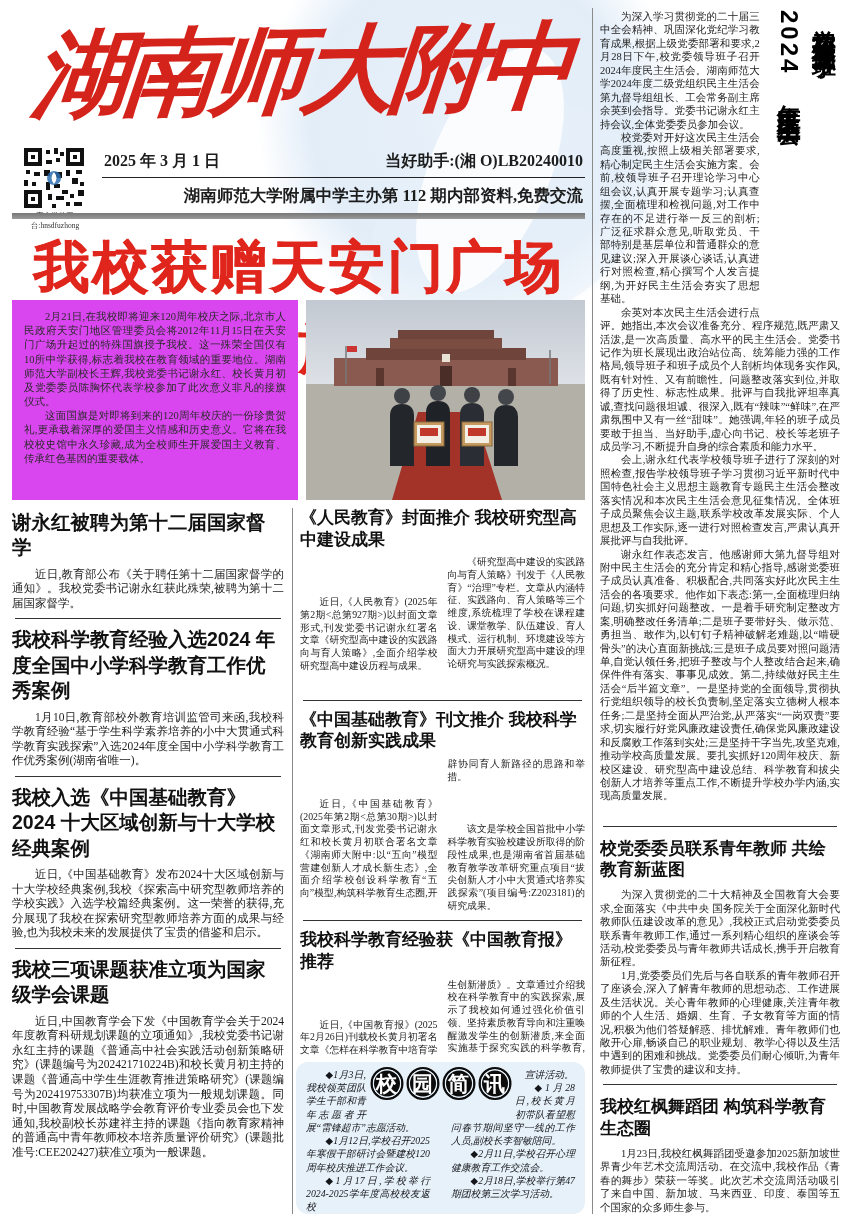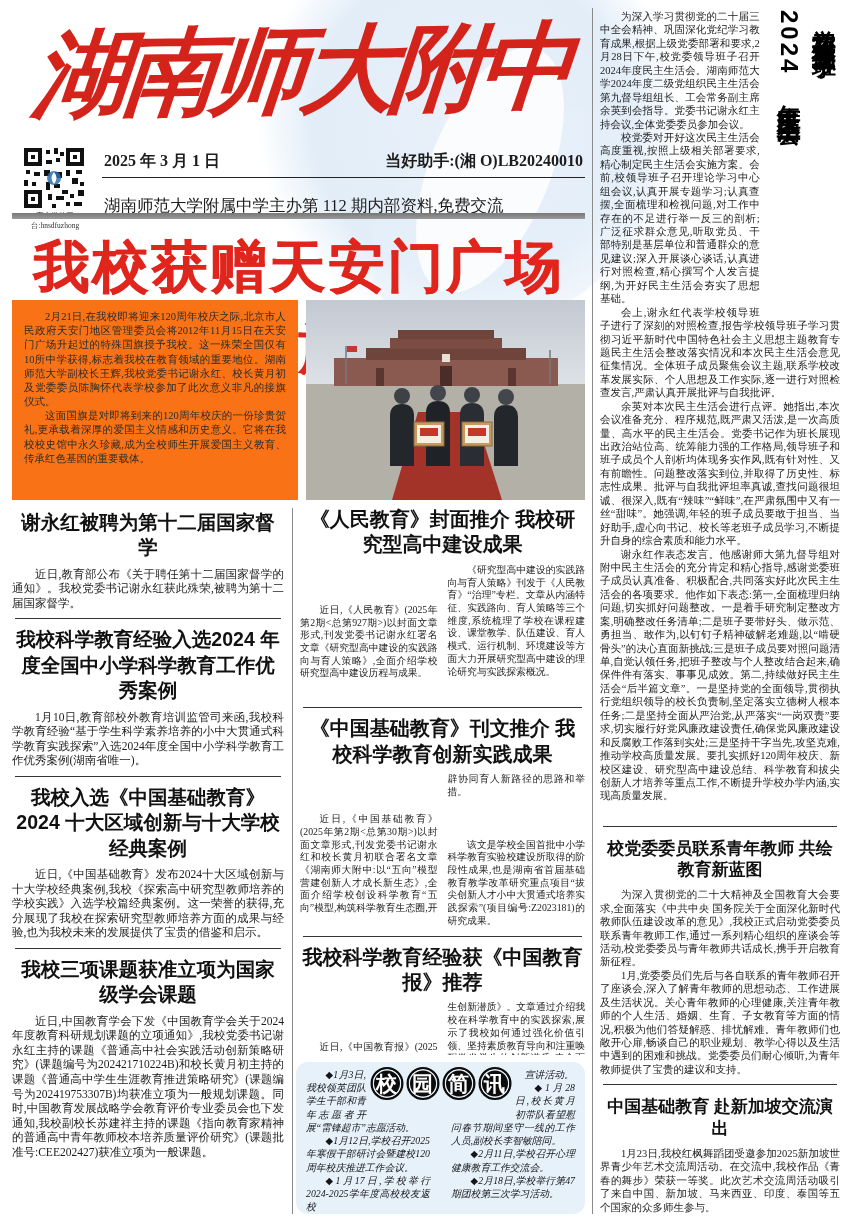--- a/index.html
+++ b/index.html
@@ -25,54 +25,54 @@
     font-size:95px; line-height:140px; color:#d4231b; letter-spacing:-6px;
     transform:skewX(-6deg) rotate(-1deg); white-space:nowrap;
   }
   #qr { left:22px; top:146px; width:64px; height:64px; }
   #qr svg { display:block; }
   #qr-caption { left:14px; top:211px; width:82px; text-align:center; font-size:7.5px; color:#333; }
 
   #info { left:102px; top:149px; width:483px; }
   .info-row1 { display:flex; justify-content:space-between; align-items:flex-start;
     font-weight:bold; font-size:16px; padding:2px 2px 5px 2px; border-bottom:1.5px solid #222; }
-  .info-row2 { display:flex; justify-content:flex-start; align-items:baseline;
-    font-weight:normal; font-size:16.5px; padding:7px 2px 0 2px;margin-top:10px; }
+  .info-row2 { display:flex; justify-content:flex-end; align-items:baseline;
+    font-weight:bold; font-size:16.5px; padding:7px 2px 0 2px; }
   #gray-bar { left:12px; top:213px; width:573px; height:6px; background:linear-gradient(#777,#9a9a9a); }
 
   #banner-headline {
     left:12px; top:226px; width:573px; text-align:center;
     font-family:"Liberation Sans","DejaVu Sans",sans-serif; font-weight:900;
     font-size:56px; letter-spacing:3px; color:#e0251c; line-height:1.45;
     text-shadow:1px 0 0 #e0251c;
   }
 
   
-  #lead-box { left:12px; top:300px; width:286px; height:200px; background:#f97316;
+  #lead-box { left:12px; top:300px; width:286px; height:200px; background:#d946ef;
     padding:10px 12px; overflow:hidden; }
   #lead-box p { font-size:10.5px; line-height:1.35; text-align:justify; text-indent:2em; color:#2b2b2b; }
   #lead-photo { left:306px; top:300px; width:279px; height:200px; }
   #lead-photo svg { display:block; }
 
   
   #col-left  { left:12px;  top:508px; width:272px; height:708px; overflow:hidden; }
   #col-mid   { left:300px; top:505px; width:285px; height:550px; overflow:hidden; }
   #col-right { left:600px; top:10px;  width:240px; height:1204px; overflow:hidden;
                display:flex; flex-direction:column; }
   .vdiv { position:absolute; width:1px; background:#8a8a8a; z-index:1; }
   #vdiv1 { left:292px; top:508px; height:706px; }
   #vdiv2 { left:592px; top:8px;  height:1206px; }
 
   .atitle { font-family:"Liberation Sans","DejaVu Sans",sans-serif; font-weight:bold;
-    text-align:center; color:#111; }
+    text-align:left; color:#111; }
   #col-left .atitle { font-size:19.5px; line-height:1.3; margin:2px 0 6px; }
   #col-left p { font-size:11.5px; line-height:1.27; text-align:justify; text-indent:2em; }
   .rule { border:none; border-top:1px solid #333; margin:8px 3px; height:0; }
 
-  #col-mid .atitle { font-size:20px; line-height:1.27; margin:2px 0 6px; }
+  #col-mid .atitle { font-size:17px; line-height:1.27; margin:2px 0 6px; }
   .twocol { column-count:2; column-gap:10px; }
   #col-mid p { font-size:9.8px; line-height:1.3; text-align:justify; text-indent:2em;margin-top:40px; }
 
   
   .vtitle { float:right; writing-mode:vertical-rl; height:298px; margin:0 0 6px 10px;
     font-family:"Liberation Sans","DejaVu Sans",sans-serif; font-weight:900;
     font-size:24px; line-height:1.3; letter-spacing:3px; color:#000; }
   .vtitle .vline { margin-left:4px; }
   #col-right p { font-size:10.5px; line-height:1.28; text-align:justify; text-indent:2em; }
   #r-article1 { flex:1 1 auto; overflow:hidden; }
@@ -302,29 +302,29 @@
   </div>
 
   <div id="col-right" class="layer">
     <div id="r-article1">
       <div class="vtitle">
         <div class="vline">学校召开党委领导班子</div>
         <div class="vline">2024 年度民主生活会</div>
       </div>
       <p>为深入学习贯彻党的二十届三中全会精神、巩固深化党纪学习教育成果,根据上级党委部署和要求,2月28日下午,校党委领导班子召开2024年度民主生活会。湖南师范大学2024年度二级党组织民主生活会第九督导组组长、工会常务副主席余英到会指导。党委书记谢永红主持会议,全体党委委员参加会议。</p>
       <p>校党委对开好这次民主生活会高度重视,按照上级相关部署要求,精心制定民主生活会实施方案。会前,校领导班子召开理论学习中心组会议,认真开展专题学习;认真查摆,全面梳理和检视问题,对工作中存在的不足进行举一反三的剖析;广泛征求群众意见,听取党员、干部特别是基层单位和普通群众的意见建议;深入开展谈心谈话,认真进行对照检查,精心撰写个人发言提纲,为开好民主生活会夯实了思想基础。</p>
+      <p>余英对本次民主生活会进行点评。她指出,本次会议准备充分、程序规范,既严肃又活泼,是一次高质量、高水平的民主生活会。党委书记作为班长展现出政治站位高、统筹能力强的工作格局,领导班子和班子成员个人剖析均体现务实作风,既有针对性、又有前瞻性。问题整改落实到位,并取得了历史性、标志性成果。批评与自我批评坦率真诚,查找问题很坦诚、很深入,既有“辣味”“鲜味”,在严肃氛围中又有一丝“甜味”。她强调,年轻的班子成员要敢于担当、当好助手,虚心向书记、校长等老班子成员学习,不断提升自身的综合素质和能力水平。</p>
       <p>会上,谢永红代表学校领导班子进行了深刻的对照检查,报告学校领导班子学习贯彻习近平新时代中国特色社会主义思想主题教育专题民主生活会整改落实情况和本次民主生活会意见征集情况。全体班子成员聚焦会议主题,联系学校改革发展实际、个人思想及工作实际,逐一进行对照检查发言,严肃认真开展批评与自我批评。</p>
-      <p>余英对本次民主生活会进行点评。她指出,本次会议准备充分、程序规范,既严肃又活泼,是一次高质量、高水平的民主生活会。党委书记作为班长展现出政治站位高、统筹能力强的工作格局,领导班子和班子成员个人剖析均体现务实作风,既有针对性、又有前瞻性。问题整改落实到位,并取得了历史性、标志性成果。批评与自我批评坦率真诚,查找问题很坦诚、很深入,既有“辣味”“鲜味”,在严肃氛围中又有一丝“甜味”。她强调,年轻的班子成员要敢于担当、当好助手,虚心向书记、校长等老班子成员学习,不断提升自身的综合素质和能力水平。</p>
       <p>谢永红作表态发言。他感谢师大第九督导组对附中民主生活会的充分肯定和精心指导,感谢党委班子成员认真准备、积极配合,共同落实好此次民主生活会的各项要求。他作如下表态:第一,全面梳理归纳问题,切实抓好问题整改。一是着手研究制定整改方案,明确整改任务清单;二是班子要带好头、做示范、勇担当、敢作为,以钉钉子精神破解老难题,以“啃硬骨头”的决心直面新挑战;三是班子成员要对照问题清单,自觉认领任务,把班子整改与个人整改结合起来,确保件件有落实、事事见成效。第二,持续做好民主生活会“后半篇文章”。一是坚持党的全面领导,贯彻执行党组织领导的校长负责制,坚定落实立德树人根本任务;二是坚持全面从严治党,从严落实“一岗双责”要求,切实履行好党风廉政建设责任,确保党风廉政建设和反腐败工作落到实处;三是坚持干字当先,攻坚克难,推动学校高质量发展。要扎实抓好120周年校庆、新校区建设、研究型高中建设总结、科学教育和拔尖创新人才培养等重点工作,不断提升学校办学内涵,实现高质量发展。</p>
     </div>
     <div class="rule rflex"></div>
     <div class="rflex">
       <div class="atitle">校党委委员联系青年教师 共绘教育新蓝图</div>
       <p>为深入贯彻党的二十大精神及全国教育大会要求,全面落实《中共中央 国务院关于全面深化新时代教师队伍建设改革的意见》,我校正式启动党委委员联系青年教师工作,通过一系列精心组织的座谈会等活动,校党委委员与青年教师共话成长,携手开启教育新征程。</p>
       <p>1月,党委委员们先后与各自联系的青年教师召开了座谈会,深入了解青年教师的思想动态、工作进展及生活状况。关心青年教师的心理健康,关注青年教师的个人生活、婚姻、生育、子女教育等方面的情况,积极为他们答疑解惑、排忧解难。青年教师们也敞开心扉,畅谈自己的职业规划、教学心得以及生活中遇到的困难和挑战。党委委员们耐心倾听,为青年教师提供了宝贵的建议和支持。</p>
     </div>
     <div class="rule rflex"></div>
     <div class="rflex">
-      <div class="atitle">中国基础教育 赴新加坡交流演出</div>
+      <div class="atitle">我校红枫舞蹈团 构筑科学教育生态圈</div>
       <p>1月23日,我校红枫舞蹈团受邀参加2025新加坡世界青少年艺术交流周活动。在交流中,我校作品《青春的舞步》荣获一等奖。此次艺术交流周活动吸引了来自中国、新加坡、马来西亚、印度、泰国等五个国家的众多师生参与。</p>
     </div>
   </div>
 </div>
 
 </body></html>

